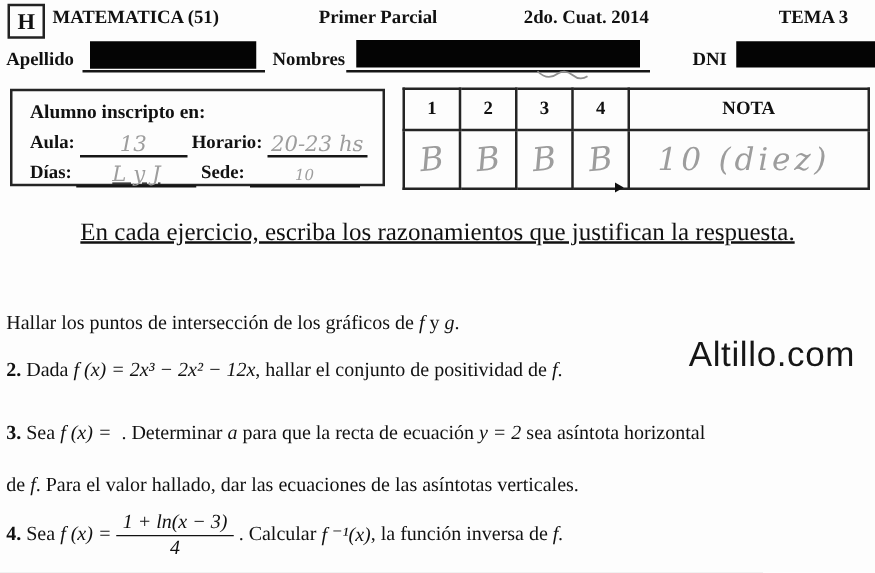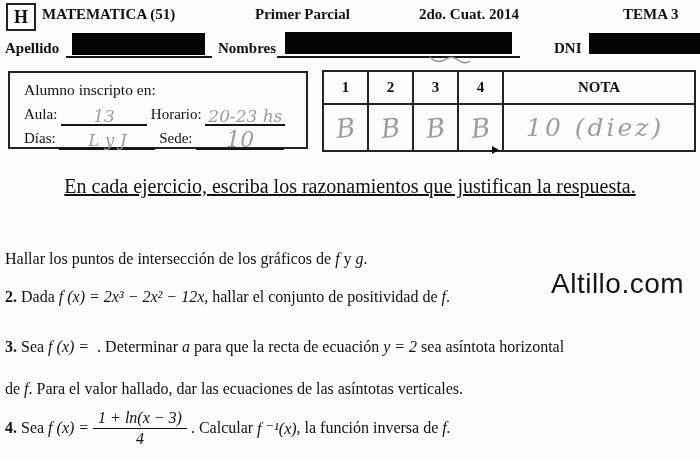--- a/index.html
+++ b/index.html
@@ -5,21 +5,21 @@
   html,body{margin:0;padding:0;background:#e8e8e8;}
   .page{
     position:relative;
     width:700px;height:458px;
     background:#fdfdfd;
     font-family:"Liberation Serif","DejaVu Serif",serif;
     color:#111;
     overflow:hidden;
   }
   .abs{position:absolute;}
-  .bold{font-weight:normal;}
+  .bold{font-weight:bold;}
   
   .hbox{
     left:6px;top:3px;width:26px;height:24px;
     border:2px solid #222;
     display:flex;align-items:center;justify-content:center;
     font-weight:bold;font-size:18px;
   }
   .hdr{top:6px;font-weight:bold;font-size:15px;white-space:nowrap;}
   
   .idlabel{top:40px;font-weight:bold;font-size:15px;}
@@ -111,21 +111,21 @@
     <div class="row">
       <span class="bold">Aula:</span>
       <span class="fill" style="width:86px;"><span class="hand" style="font-size:17px;">13</span></span>
       <span class="bold">Horario:</span>
       <span class="fill" style="width:80px;"><span class="hand" style="font-size:17px;white-space:nowrap;">20-23 hs</span></span>
     </div>
     <div class="row">
       <span class="bold">Días:</span>
       <span class="fill" style="width:96px;text-decoration:underline;"><span class="hand" style="font-size:17px;">L y J</span></span>
       <span class="bold">Sede:</span>
-      <span class="fill" style="width:88px;"><span class="hand" style="font-size:22px;">10</span></span>
+      <span class="fill" style="width:88px;"><span class="hand" style="font-size:12px;">10</span></span>
     </div>
   </div>
 
   <table class="abs gradetbl">
     <tbody>
         <tr class="hrow">
       <td style="width:41px;">1</td>
       <td style="width:41px;">2</td>
       <td style="width:41px;">3</td>
       <td style="width:41px;">4</td>

